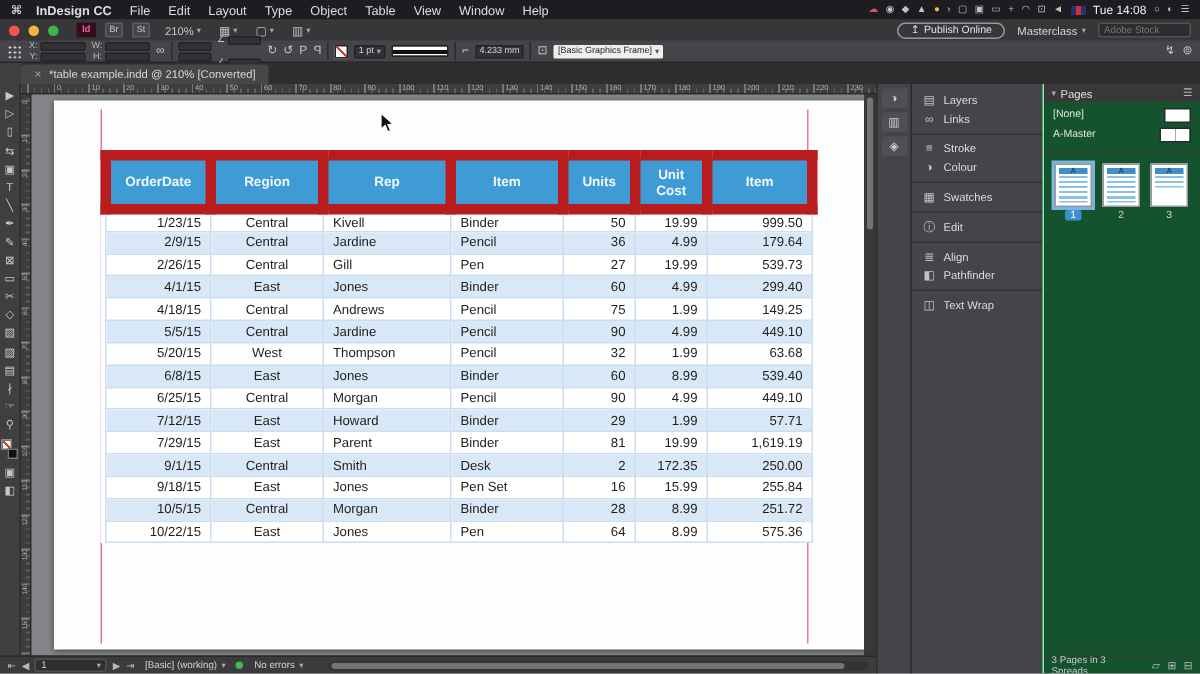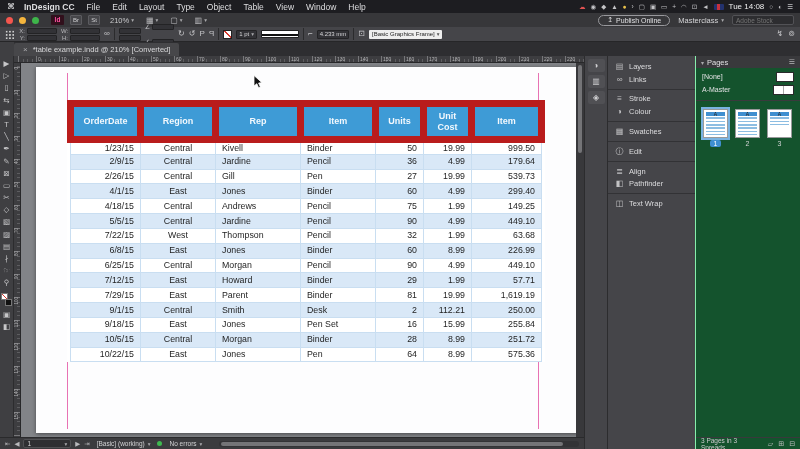--- a/index.html
+++ b/index.html
@@ -436,36 +436,36 @@
             <tr data-name="table-row">
               <td class="a-r" data-name="table-cell">5/5/15</td>
               <td class="a-c" data-name="table-cell">Central</td>
               <td class="a-l" data-name="table-cell">Jardine</td>
               <td class="a-l" data-name="table-cell">Pencil</td>
               <td class="a-r" data-name="table-cell">90</td>
               <td class="a-r" data-name="table-cell">4.99</td>
               <td class="a-r" data-name="table-cell">449.10</td>
             </tr>
             <tr data-name="table-row">
-              <td class="a-r" data-name="table-cell">7/22/15</td>
+              <td class="a-r" data-name="table-cell">5/20/15</td>
               <td class="a-c" data-name="table-cell">West</td>
               <td class="a-l" data-name="table-cell">Thompson</td>
               <td class="a-l" data-name="table-cell">Pencil</td>
               <td class="a-r" data-name="table-cell">32</td>
               <td class="a-r" data-name="table-cell">1.99</td>
               <td class="a-r" data-name="table-cell">63.68</td>
             </tr>
             <tr data-name="table-row">
               <td class="a-r" data-name="table-cell">6/8/15</td>
               <td class="a-c" data-name="table-cell">East</td>
               <td class="a-l" data-name="table-cell">Jones</td>
               <td class="a-l" data-name="table-cell">Binder</td>
               <td class="a-r" data-name="table-cell">60</td>
               <td class="a-r" data-name="table-cell">8.99</td>
-              <td class="a-r" data-name="table-cell">226.99</td>
+              <td class="a-r" data-name="table-cell">539.40</td>
             </tr>
             <tr data-name="table-row">
               <td class="a-r" data-name="table-cell">6/25/15</td>
               <td class="a-c" data-name="table-cell">Central</td>
               <td class="a-l" data-name="table-cell">Morgan</td>
               <td class="a-l" data-name="table-cell">Pencil</td>
               <td class="a-r" data-name="table-cell">90</td>
               <td class="a-r" data-name="table-cell">4.99</td>
               <td class="a-r" data-name="table-cell">449.10</td>
             </tr>
@@ -486,21 +486,21 @@
               <td class="a-r" data-name="table-cell">81</td>
               <td class="a-r" data-name="table-cell">19.99</td>
               <td class="a-r" data-name="table-cell">1,619.19</td>
             </tr>
             <tr data-name="table-row">
               <td class="a-r" data-name="table-cell">9/1/15</td>
               <td class="a-c" data-name="table-cell">Central</td>
               <td class="a-l" data-name="table-cell">Smith</td>
               <td class="a-l" data-name="table-cell">Desk</td>
               <td class="a-r" data-name="table-cell">2</td>
-              <td class="a-r" data-name="table-cell">112.21</td>
+              <td class="a-r" data-name="table-cell">172.35</td>
               <td class="a-r" data-name="table-cell">250.00</td>
             </tr>
             <tr data-name="table-row">
               <td class="a-r" data-name="table-cell">9/18/15</td>
               <td class="a-c" data-name="table-cell">East</td>
               <td class="a-l" data-name="table-cell">Jones</td>
               <td class="a-l" data-name="table-cell">Pen Set</td>
               <td class="a-r" data-name="table-cell">16</td>
               <td class="a-r" data-name="table-cell">15.99</td>
               <td class="a-r" data-name="table-cell">255.84</td>

